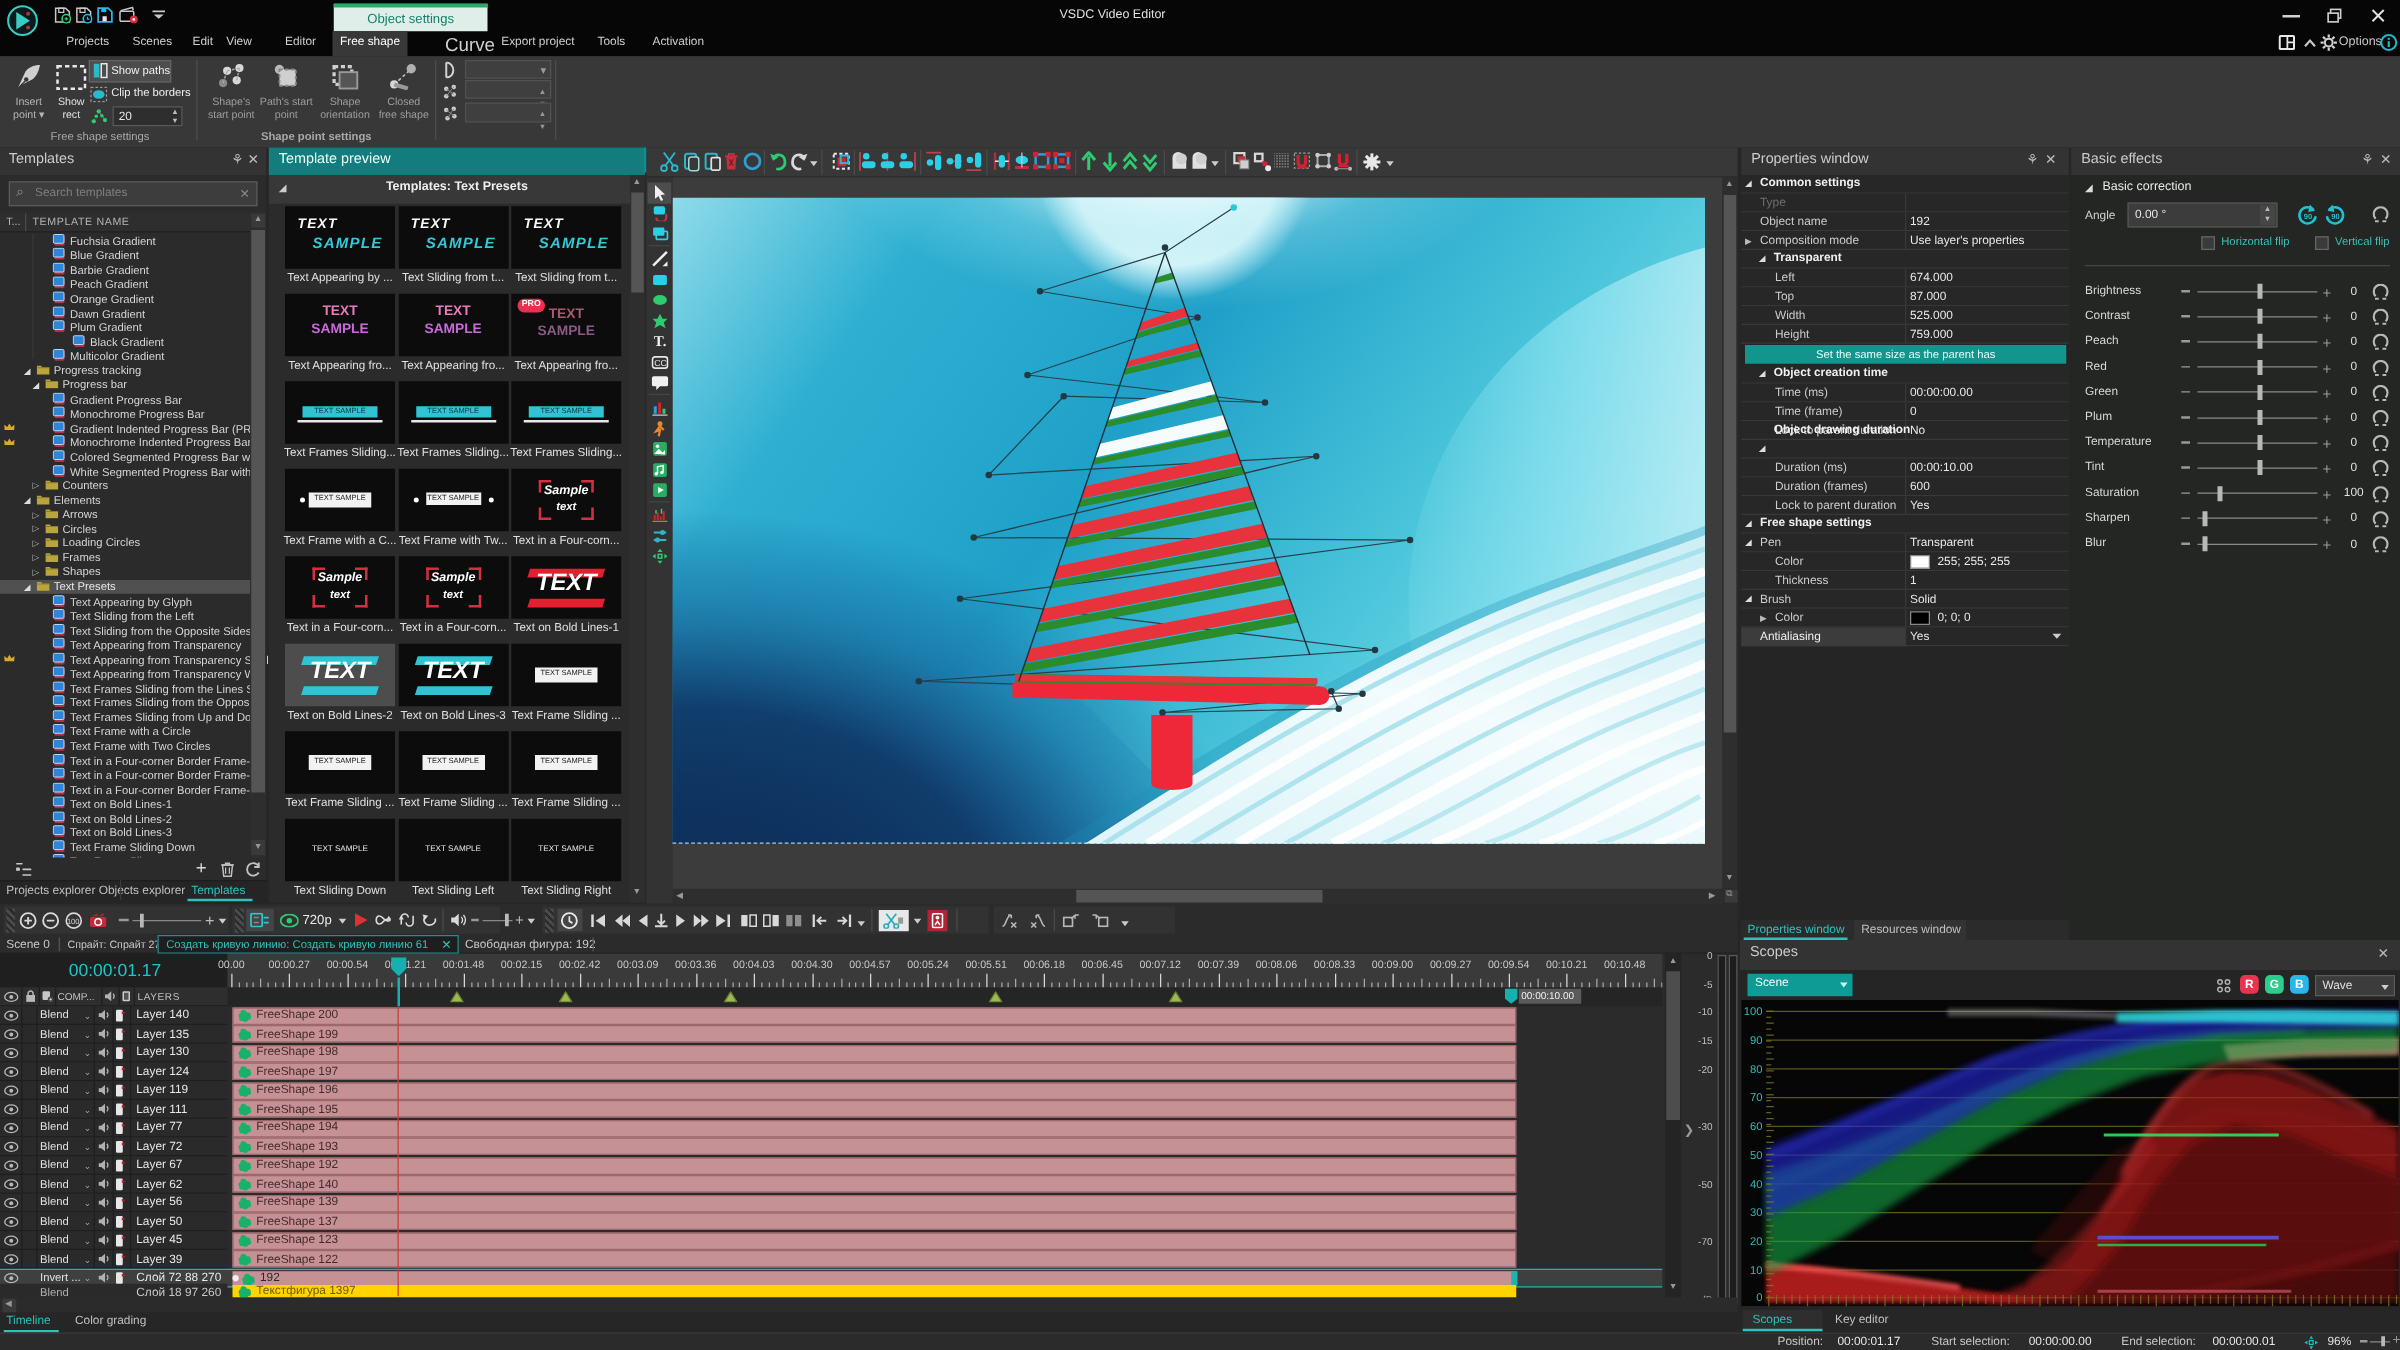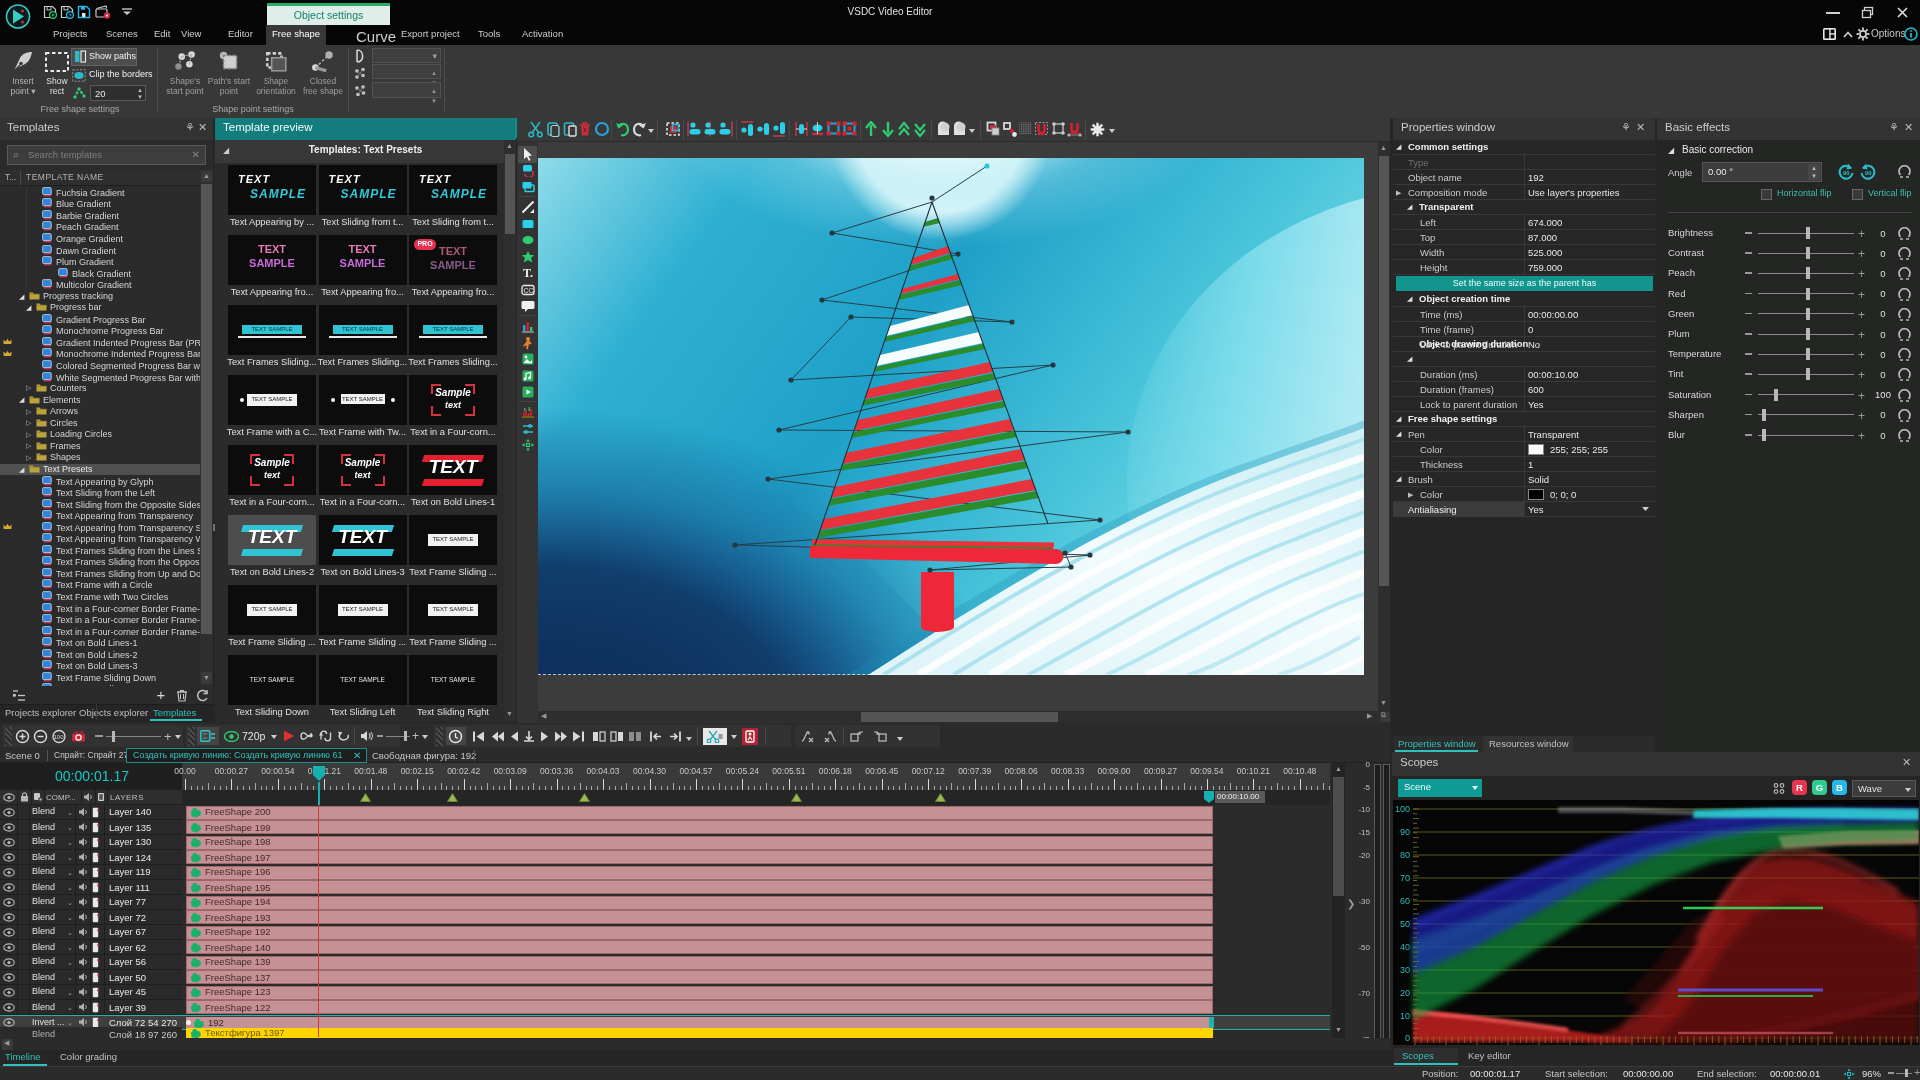--- a/index.html
+++ b/index.html
@@ -150,21 +150,21 @@
     <rect x="7" y="7" width="13" height="12" fill="#555" stroke="#999" stroke-width="1.4"></rect>
   </svg>
 <div class="ab" style="left:253px;top:76px;width:46px;text-align:center;font-size:8.5px;color:#9d9d9d;line-height:10px;">Shape<br>orientation</div>
 <svg class="ab" style="left:311px;top:50px" width="24" height="22" viewBox="0 0 22 20">
     <path d="M4 16 L16 5" stroke="#bbb" stroke-width="1.2" stroke-dasharray="2.4 1.8"></path>
     <circle cx="16.5" cy="4.5" r="3.4" fill="#b0b0b0"></circle>
     <circle cx="4" cy="16" r="3" fill="#d8d8d8"></circle>
     <path d="M4 16 l10 3" stroke="#999" stroke-width="3"></path>
   </svg>
 <div class="ab" style="left:300px;top:76px;width:46px;text-align:center;font-size:8.5px;color:#9d9d9d;line-height:10px;">Closed<br>free shape</div>
-<div class="ab" style="left:180px;top:104px;width:146px;text-align:center;font-size:9px;color:#a8a8a8;">Shape point settings</div>
+<div class="ab" style="left:180px;top:104px;width:146px;text-align:center;font-size:9px;color:#a8a8a8;font-weight:bold;">Shape point settings</div>
 <div class="ab" style="left:348px;top:48px;width:1px;height:64px;background:#4c4c4c;"></div>
 <svg class="ab" style="left:354px;top:49px" width="13" height="14" viewBox="0 0 13 14">
     <path d="M3 1 V13 M3 1 C10 1 11 13 3 13" fill="none" stroke="#d0d0d0" stroke-width="1.6"></path>
   </svg>
 <svg class="ab" style="left:354px;top:67px" width="13" height="13" viewBox="0 0 13 13">
     <g fill="#ccc">
       <circle cx="3" cy="4" r="1.8"></circle>
       <circle cx="9" cy="2.5" r="1.8"></circle>
       <circle cx="3" cy="10" r="1.8"></circle>
       <circle cx="9" cy="8.5" r="1.8"></circle>
@@ -2306,21 +2306,21 @@
       <path d="M1 3.5 h2 L6 1 v8 L3 6.5 H1 Z" fill="#b0b0b0"></path>
       <path d="M7.5 3 a3 3 0 0 1 0 4" fill="none" stroke="#b0b0b0" stroke-width="1"></path>
     </svg>
   </div>
 <div class="ab" style="left:92px;top:1017px;width:9px;height:11px;">
     <svg width="9" height="11" viewBox="0 0 9 11">
       <rect x="0.8" y="0.8" width="5.4" height="9.4" rx="1" fill="#e8e8e8"></rect>
       <path d="M5.4 2 l3 1.2 -3 1.2 z" fill="#c02030"></path>
     </svg>
   </div>
-<div class="ab" style="left:109px;top:1017px;font-size:9.5px;color:#e8e8e8;">Слой 72 54 270</div>
+<div class="ab" style="left:109px;top:1017px;font-size:9.5px;color:#e8e8e8;">Слой 72 88 270</div>
 <div class="ab" style="left:186px;top:1016.5px;width:1027px;height:12px;background:#c59195;"></div>
 <div class="ab" style="left:186px;top:1020px;width:5px;height:5px;background:#f0f0f0;border-radius:50%;"></div>
 <div class="ab" style="left:1209px;top:1017px;width:5px;height:11px;background:#1fb3ad;"></div>
 <div class="ab" style="left:193px;top:1018px;width:12px;height:11px;">
     <svg width="12" height="11" viewBox="0 0 12 11">
       <path d="M3 1.5 C5 0.5 7 1.5 7.5 3 C9.5 2.5 11 4 10.5 5.5 C11.5 7 10.5 9 8.5 9 C8 10.5 5.5 11 4.5 9.5 C2.5 10.5 0.8 9 1.5 7.2 C0.3 6 0.8 3.8 2.5 3.5 C2.2 2.5 2.5 1.8 3 1.5 Z" fill="#17b169"></path>
     </svg>
   </div>
 <div class="ab" style="left:208px;top:1017px;font-size:9.5px;color:#2a2a2a;">192</div>
 <div class="ab" style="left:0;top:1026.5px;width:182px;height:11px;background:#2a2a2a;overflow:hidden;">

